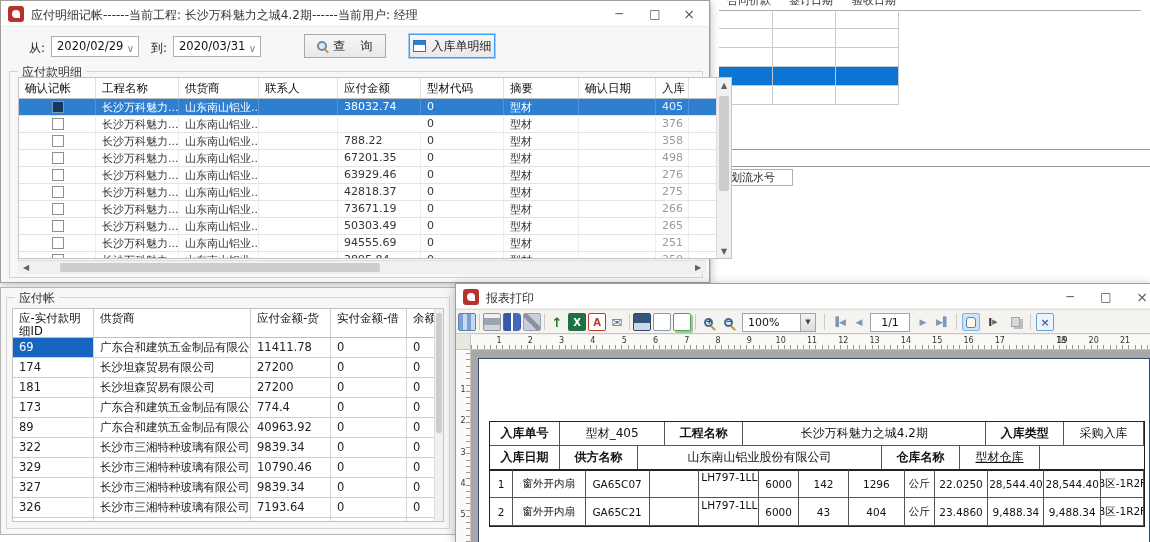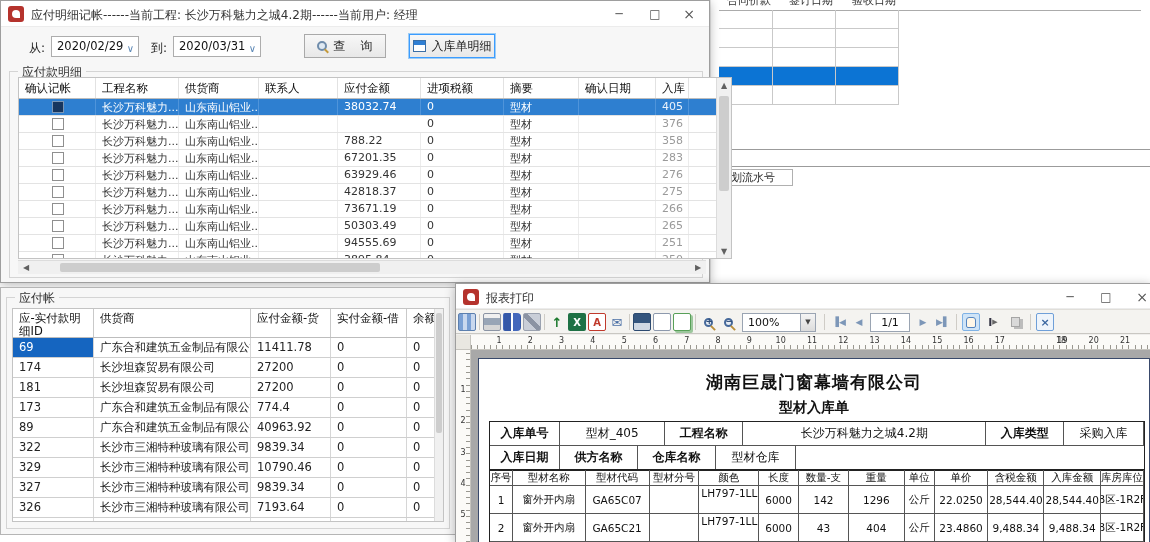--- a/index.html
+++ b/index.html
@@ -196,21 +196,21 @@
     <div class="group-label">应付款明细</div>
   </div>
 
   <div class="grid" style="left:17px; top:76px; width:714px; height:182px">
     <div class="g-header" id="w1-header">
         <div class="hc" style="width: 77px;">确认记帐</div>
         <div class="hc" style="width: 83px;">工程名称</div>
         <div class="hc" style="width: 80px;">供货商</div>
         <div class="hc" style="width: 79px;">联系人</div>
         <div class="hc" style="width: 83px;">应付金额</div>
-        <div class="hc" style="width: 83px;">进项税额</div>
+        <div class="hc" style="width: 83px;">型材代码</div>
         <div class="hc" style="width: 75px;">摘要</div>
         <div class="hc" style="width: 77px;">确认日期</div>
         <div class="hc" style="width: 33px;">入库</div>
       </div>
     <div id="w1-body">
         <div class="w1-row sel">
           <div class="w1c" style="width: 77px; text-align: center;"><div class="cbx on"></div></div>
           <div class="w1c" style="width: 83px;">长沙万科魅力...</div>
           <div class="w1c" style="width: 80px;">山东南山铝业...</div>
           <div class="w1c" style="width: 79px;"></div>
@@ -244,21 +244,21 @@
         </div>
         <div class="w1-row">
           <div class="w1c" style="width: 77px; text-align: center;"><div class="cbx"></div></div>
           <div class="w1c" style="width: 83px;">长沙万科魅力...</div>
           <div class="w1c" style="width: 80px;">山东南山铝业...</div>
           <div class="w1c" style="width: 79px;"></div>
           <div class="w1c" style="width: 83px;">67201.35</div>
           <div class="w1c" style="width: 83px;">0</div>
           <div class="w1c" style="width: 75px;">型材</div>
           <div class="w1c" style="width: 77px;"></div>
-          <div class="w1c dim" style="width: 33px;">283</div>
+          <div class="w1c dim" style="width: 33px;">498</div>
         </div>
         <div class="w1-row">
           <div class="w1c" style="width: 77px; text-align: center;"><div class="cbx"></div></div>
           <div class="w1c" style="width: 83px;">长沙万科魅力...</div>
           <div class="w1c" style="width: 80px;">山东南山铝业...</div>
           <div class="w1c" style="width: 79px;"></div>
           <div class="w1c" style="width: 83px;">63929.46</div>
           <div class="w1c" style="width: 83px;">0</div>
           <div class="w1c" style="width: 75px;">型材</div>
           <div class="w1c" style="width: 77px;"></div>
@@ -506,54 +506,38 @@
   <div class="vruler" id="vruler">
       <div class="num" style="top: 35px;">1</div>
       <div class="num" style="top: 66.3px;">2</div>
       <div class="num" style="top: 97.6px;">3</div>
       <div class="num" style="top: 128.9px;">4</div>
       <div class="num" style="top: 160.2px;">5</div>
     </div>
 
   <div class="canvas">
     <div class="page">
-      <div class="rpt-company">湖南巨晟门窗幕墙有限公司</div>
-      <div class="rpt-doctitle">型材入库单</div>
       <div class="rpt-table" id="rpt-info">
           <div class="r-row">
             <div class="r-cell lblb" style="width: 70px;">入库单号</div>
             <div class="r-cell" style="width: 106px;">型材_405</div>
             <div class="r-cell lblb" style="width: 78px;">工程名称</div>
             <div class="r-cell" style="width: 244px;">长沙万科魅力之城4.2期</div>
             <div class="r-cell lblb" style="width: 78px;">入库类型</div>
             <div class="r-cell" style="width: 80px;">采购入库</div>
           </div>
           <div class="r-row">
             <div class="r-cell lblb" style="width: 70px;">入库日期</div>
             <div class="r-cell lblb" style="width: 78px;">供方名称</div>
+            <div class="r-cell" style="width: 244px;">山东南山铝业股份有限公司</div>
             <div class="r-cell lblb" style="width: 78px;">仓库名称</div>
-            <div class="r-cell" style="width: 80px;">型材仓库</div>
+            <div class="r-cell" style="width: 80px; text-decoration: underline;">型材仓库</div>
           </div>
         </div>
       <div class="rpt-table" id="rpt-detail">
-          <div class="r-row">
-            <div class="r-cell hcell" style="width: 23px;">序号</div>
-            <div class="r-cell hcell" style="width: 73px;">型材名称</div>
-            <div class="r-cell hcell" style="width: 64px;">型材代码</div>
-            <div class="r-cell hcell" style="width: 50px;">型材分号</div>
-            <div class="r-cell hcell" style="width: 60px;">颜色</div>
-            <div class="r-cell hcell" style="width: 40px;">长度</div>
-            <div class="r-cell hcell" style="width: 50px;">数量-支</div>
-            <div class="r-cell hcell" style="width: 56px;">重量</div>
-            <div class="r-cell hcell" style="width: 30px;">单位</div>
-            <div class="r-cell hcell" style="width: 54px;">单价</div>
-            <div class="r-cell hcell" style="width: 56px;">含税金额</div>
-            <div class="r-cell hcell" style="width: 57px;">入库金额</div>
-            <div class="r-cell hcell" style="width: 43px;">库房库位</div>
-          </div>
           <div class="r-row">
             <div class="r-cell dcell" style="width: 23px;">1</div>
             <div class="r-cell dcell" style="width: 73px;">窗外开内扇</div>
             <div class="r-cell dcell" style="width: 64px; text-align: center;">GA65C07</div>
             <div class="r-cell dcell" style="width: 50px;"></div>
             <div class="r-cell dcell topalign" style="width: 60px;">LH797-1LL</div>
             <div class="r-cell dcell" style="width: 40px;">6000</div>
             <div class="r-cell dcell" style="width: 50px;">142</div>
             <div class="r-cell dcell" style="width: 56px;">1296</div>
             <div class="r-cell dcell" style="width: 30px;">公斤</div>

